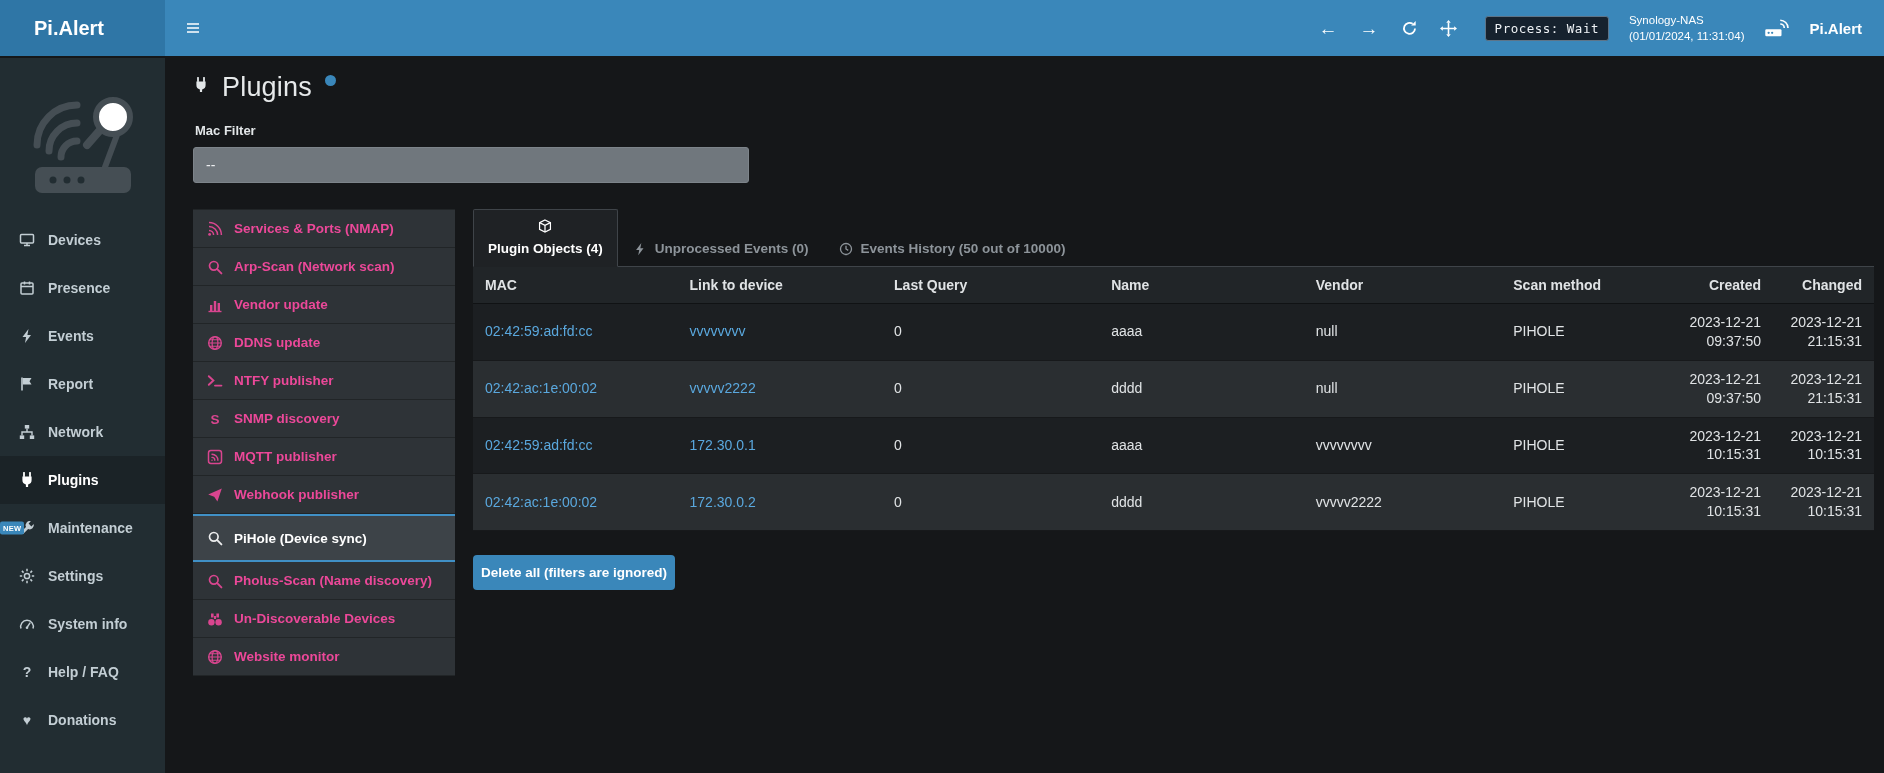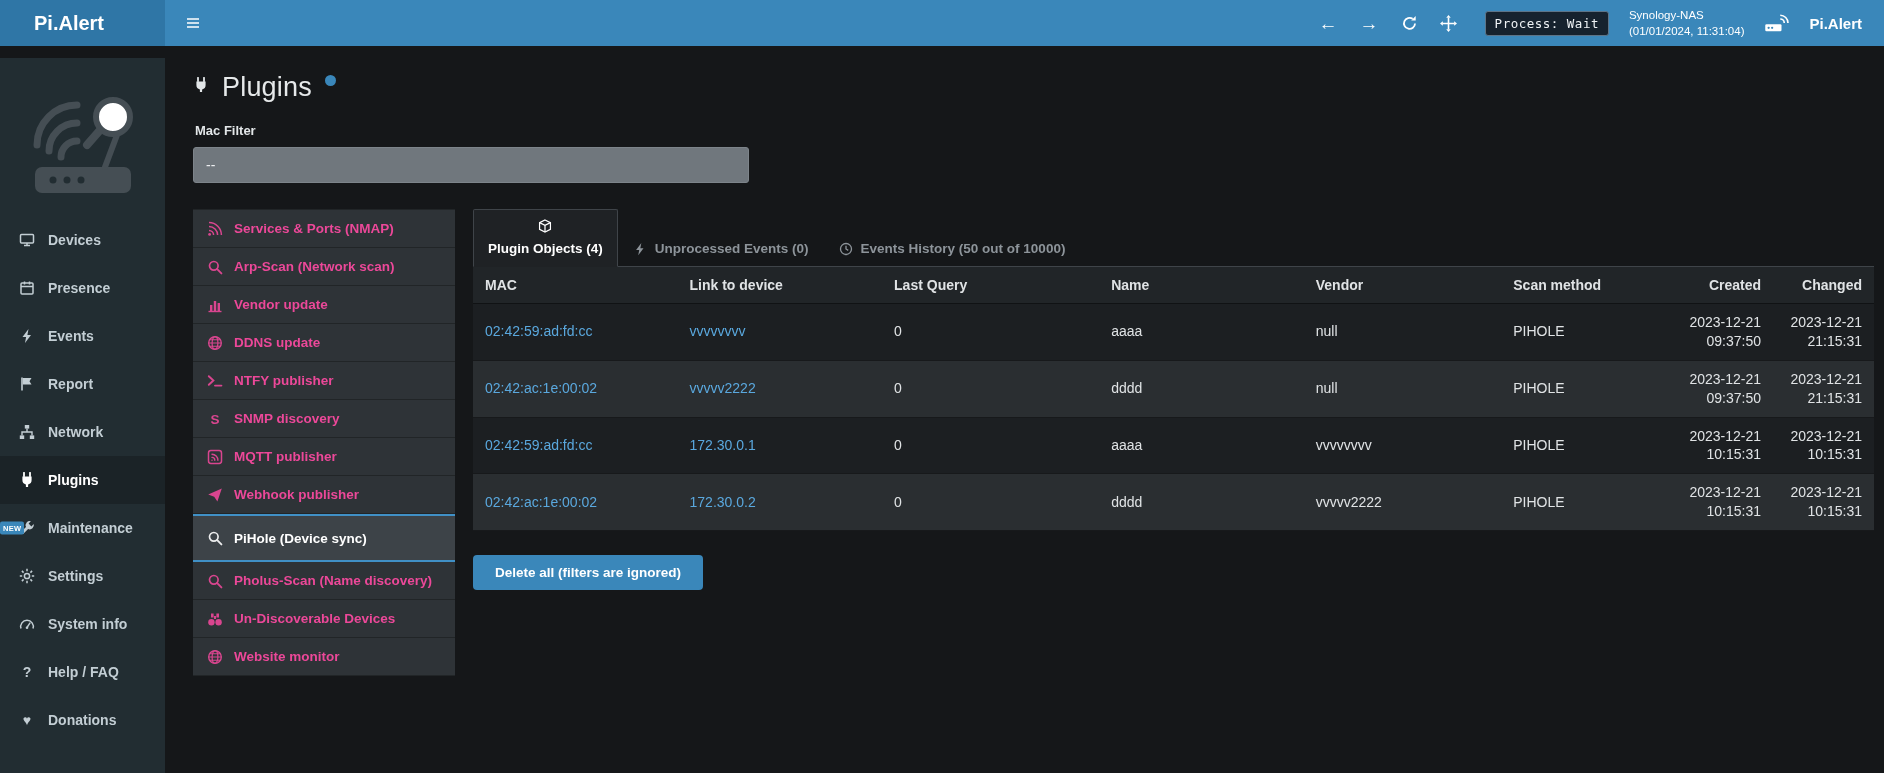--- a/index.html
+++ b/index.html
@@ -2,21 +2,21 @@
 <html><head>
 <meta charset="utf-8">
 <style>
   * { box-sizing: border-box; margin: 0; padding: 0; }
   html,body { width: 1884px; height: 773px; overflow: hidden;
     font-family: "Liberation Sans", "DejaVu Sans", sans-serif;
     background: #151719; }
   .app { position: relative; width: 1884px; height: 773px; }
 
   
-  .topbar { position: absolute; top:0; left:0; width:100%; height:46px;
+  .topbar { position: absolute; top:0; left:0; width:100%; height:56px;
     background:#3a87ba; color:#fff; display:flex; z-index:5; }
   .logo { width:165px; background:#2f76a6; font-size:20px; font-weight:700;
     display:flex; align-items:center; padding-left:34px; flex:none; cursor:pointer;}
   .topbar-main { flex:1; display:flex; align-items:center; padding:0 16px; gap:20px; }
   .hamburger { background:none; border:none; color:#fff; cursor:pointer; display:flex; padding:4px; }
   .flex-sp { flex:1; }
   .nav-group { display:flex; gap:22px; align-items:center; margin-right:8px; }
   .nav-ico { cursor:pointer; font-size:19px; line-height:1; display:flex; align-items:center; color:#fff; }
   .nav-ico svg { width:17px; height:17px; }
   .process-badge { font-family:"DejaVu Sans Mono", monospace; font-size:12.5px;
@@ -75,21 +75,21 @@
   table { width:100%; border-collapse:collapse; font-size:14px; color:#e0e3e5; table-layout:fixed; }
   thead th { background:#212528; text-align:left; font-weight:700; padding:10px 12px;
     border-bottom:1px solid #101214; }
   tbody td { padding:9px 12px; border-bottom:1px solid #17191b; vertical-align:middle; line-height:1.35; overflow:hidden; }
   tr.odd td { background:#1c1f22; }
   tr.even td { background:#2a2e31; }
   .right { text-align:right; }
   a.cell-link { color:#5aa8de; text-decoration:none; cursor:pointer; }
 
   .btn-delete { margin-top:24px; background:#3a87ba; border:none; color:#fff; font-weight:700;
-    font-size:13.5px; padding:10px 22px; border-radius:4px; cursor:pointer; font-family:inherit; }
+    font-size:13.5px; padding:10px 8px; border-radius:4px; cursor:pointer; font-family:inherit; }
 
   .note { margin-top:24px; font-size:13.5px; color:#dfe3e5; padding-bottom:16px;
     border-bottom:1px solid #3a3f43; }
   .note a { color:#5aa8de; text-decoration:none; cursor:pointer; }
 
   .ico { display:inline-flex; align-items:center; justify-content:center; }
   .ico svg { width:16px; height:16px; display:block; }
   .tglyph { font-weight:700; font-size:14px; line-height:1; }
 </style>
 </head>

